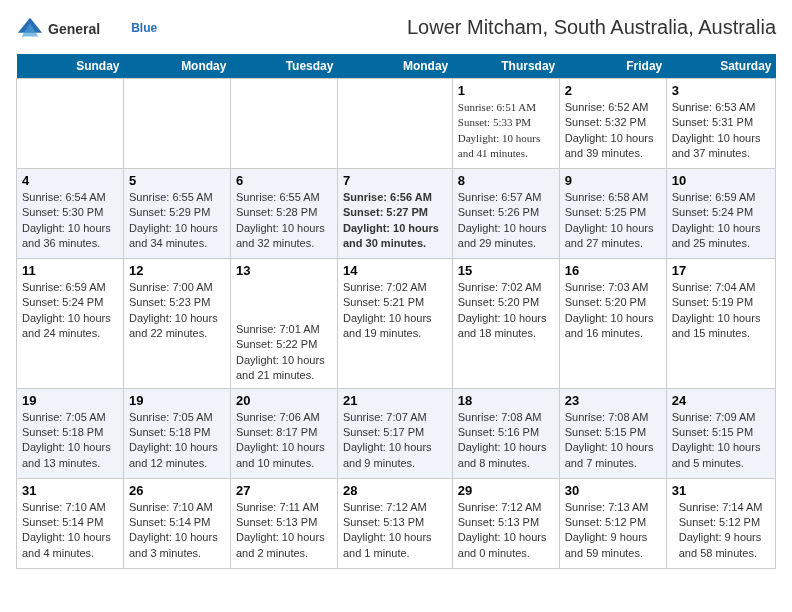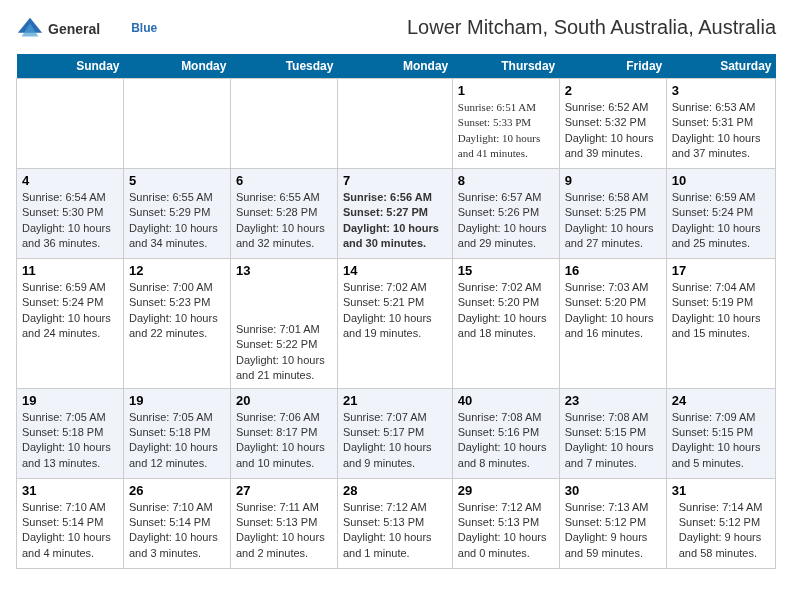--- a/index.html
+++ b/index.html
@@ -280,21 +280,21 @@
 and 10 minutes.</div>
         </td>
         <td>
           <span class="day-num">21</span>
           <div class="day-info" style="white-space: pre-line;">Sunrise: 7:07 AM
 Sunset: 5:17 PM
 Daylight: 10 hours
 and 9 minutes.</div>
         </td>
         <td>
-          <span class="day-num">40</span>
+          <span class="day-num">18</span>
           <div class="day-info" style="white-space: pre-line;">Sunrise: 7:08 AM
 Sunset: 5:16 PM
 Daylight: 10 hours
 and 8 minutes.</div>
         </td>
         <td>
           <span class="day-num">23</span>
           <div class="day-info" style="white-space: pre-line;">Sunrise: 7:08 AM
 Sunset: 5:15 PM
 Daylight: 10 hours

